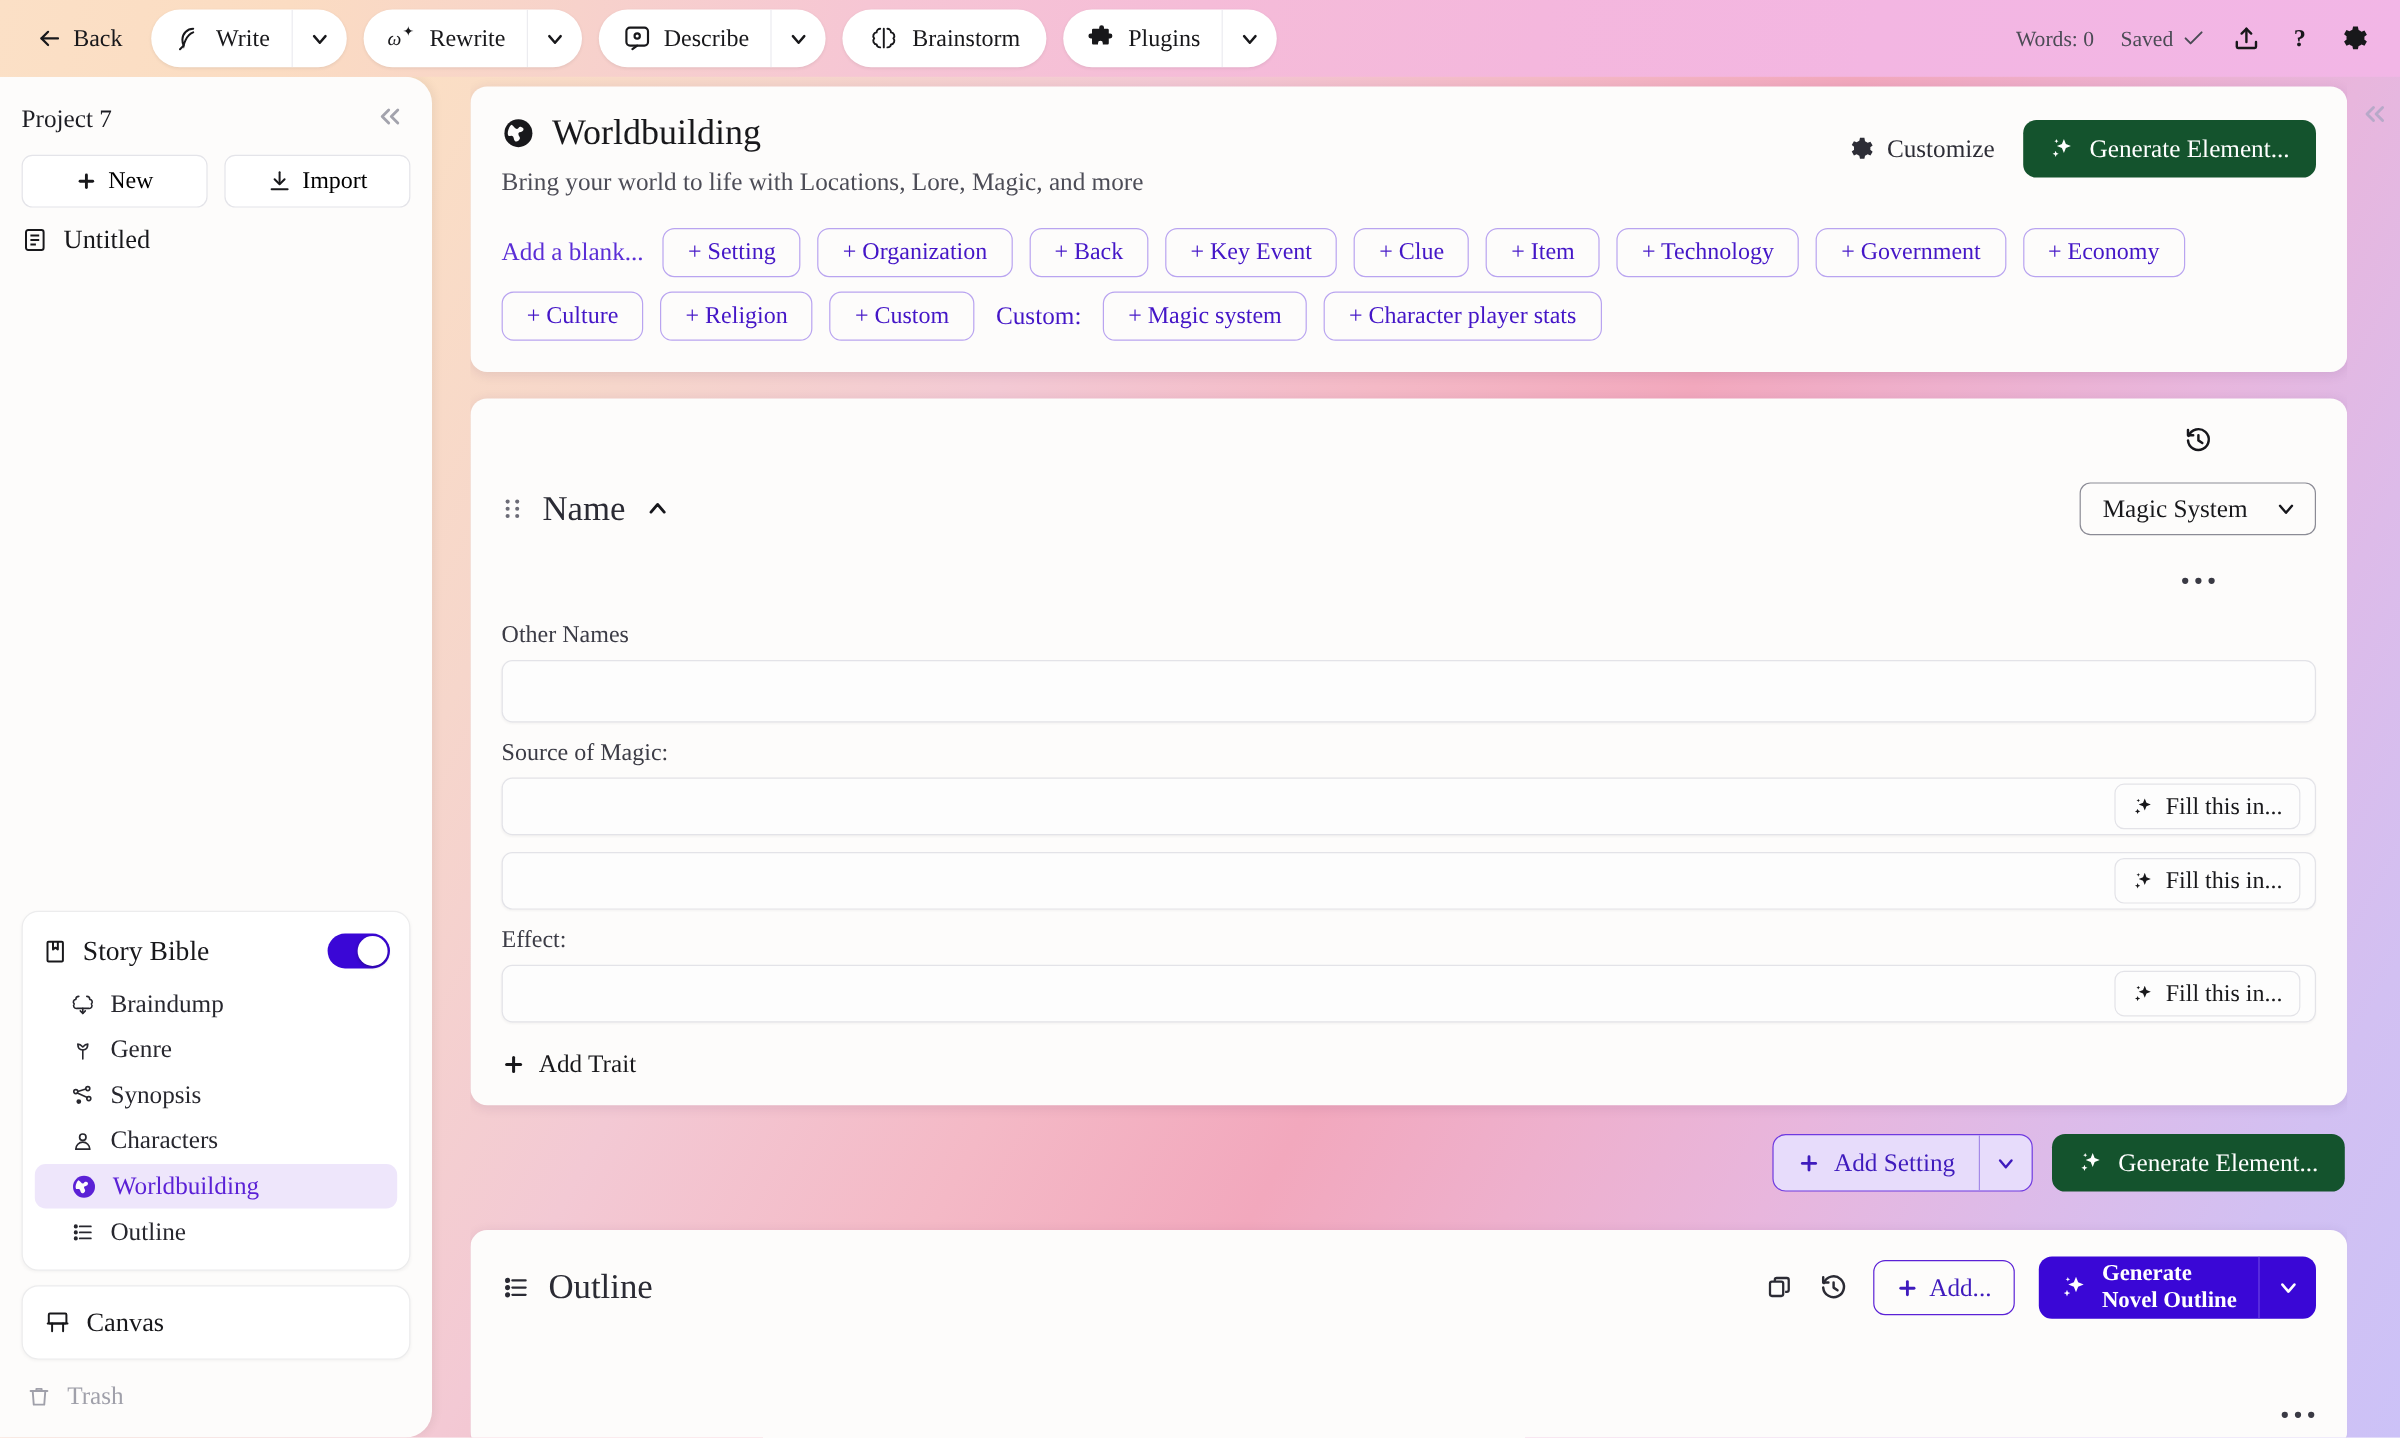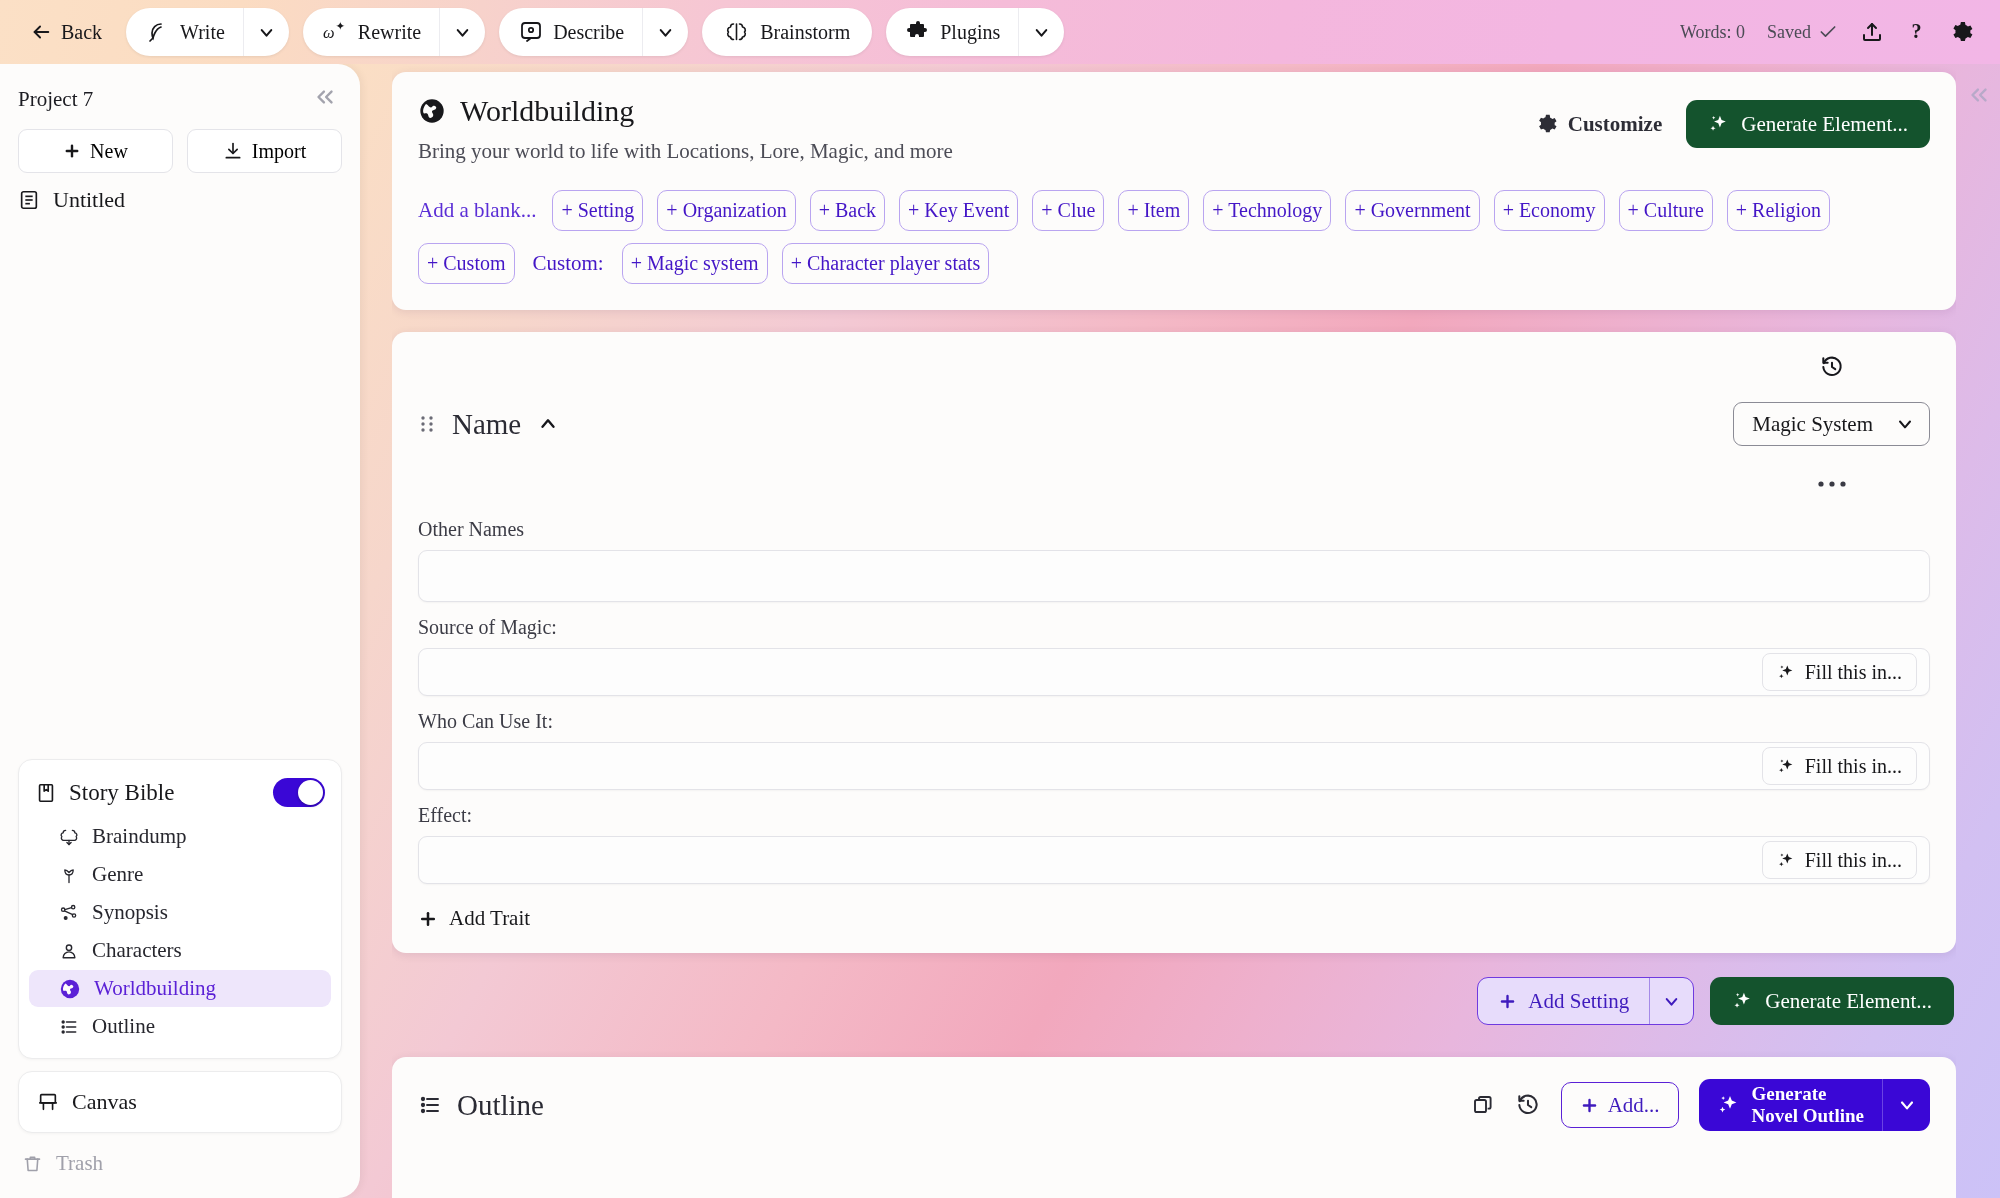--- a/index.html
+++ b/index.html
@@ -140,33 +140,33 @@
   .wb-top { display: flex; align-items: flex-start; }
   .wb-titlewrap { flex: 1; }
   .wb-title {
     display: flex; align-items: center; gap: 14px;
     font-size: 30px; color: #18181b;
   }
   .wb-sub { font-size: 21px; color: #4c4c56; margin-top: 11px; }
   .wb-actions { display: flex; align-items: center; gap: 24px; padding-top: 6px; }
   .customize {
     display: flex; align-items: center; gap: 10px;
-    font-size: 21px; color: #2d2d36; cursor: pointer; font-weight: bold;
+    font-size: 21px; color: #2d2d36; cursor: pointer;
   }
   .btn-primary {
     background: #14532d; color: #fff; border-radius: 11px; height: 48px;
     display: flex; align-items: center; gap: 11px; padding: 0 22px;
     font-size: 21px; cursor: pointer; border: none;
     font-family: "Liberation Serif", serif;
   }
   .chips { display: flex; flex-wrap: wrap; gap: 12px 14px; margin-top: 26px; align-items: center; }
   .chip-lead { font-size: 21px; color: #5b2ed6; padding-right: 2px; }
   .chip {
     border: 1px solid #b9a4f0; border-radius: 10px; background: #fdfcfb;
-    color: #4416c7; font-size: 20px; padding: 8px 8px; cursor: pointer;
+    color: #4416c7; font-size: 20px; padding: 8px 20px; cursor: pointer;
     white-space: nowrap; font-family: "Liberation Serif", serif;
   }
   .chip-custom-label { font-size: 21px; color: #4416c7; padding: 0 4px; }
 
   
   .el-card { margin-top: 22px; padding: 0 0 22px 0; }
   .el-head {
     display: flex; align-items: center; gap: 16px;
     padding: 22px 26px 10px 26px;
   }
@@ -598,21 +598,20 @@
               <path d="M13 3l1.8 4.6L19.4 9.4 14.8 11.2 13 15.8 11.2 11.2 6.6 9.4 11.2 7.6z"></path>
               <path d="M5.5 13.8l.8 2 2 .8-2 .8-.8 2-.8-2-2-.8 2-.8z"></path>
               <path d="M6.2 3.2l.55 1.35L8.1 5.1l-1.35.55L6.2 7l-.55-1.35L4.3 5.1l1.35-.55z"></path>
             </svg>
           <span>Fill this in...</span>
         </button>
       </div>
     </div>
 
     <div class="field">
-      <div class="field-label">Who Can Use It:</div>
       <div class="field-input">
         <button class="fill-btn">
           <svg width="19" height="19" viewBox="0 0 24 24" fill="#18181b">
               <path d="M13 3l1.8 4.6L19.4 9.4 14.8 11.2 13 15.8 11.2 11.2 6.6 9.4 11.2 7.6z"></path>
               <path d="M5.5 13.8l.8 2 2 .8-2 .8-.8 2-.8-2-2-.8 2-.8z"></path>
               <path d="M6.2 3.2l.55 1.35L8.1 5.1l-1.35.55L6.2 7l-.55-1.35L4.3 5.1l1.35-.55z"></path>
             </svg>
           <span>Fill this in...</span>
         </button>
       </div>

